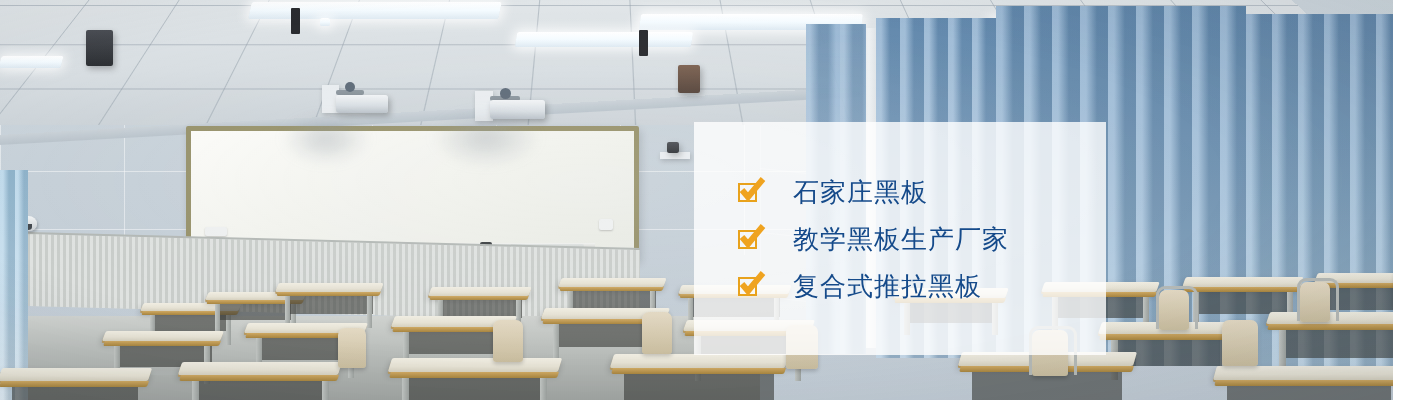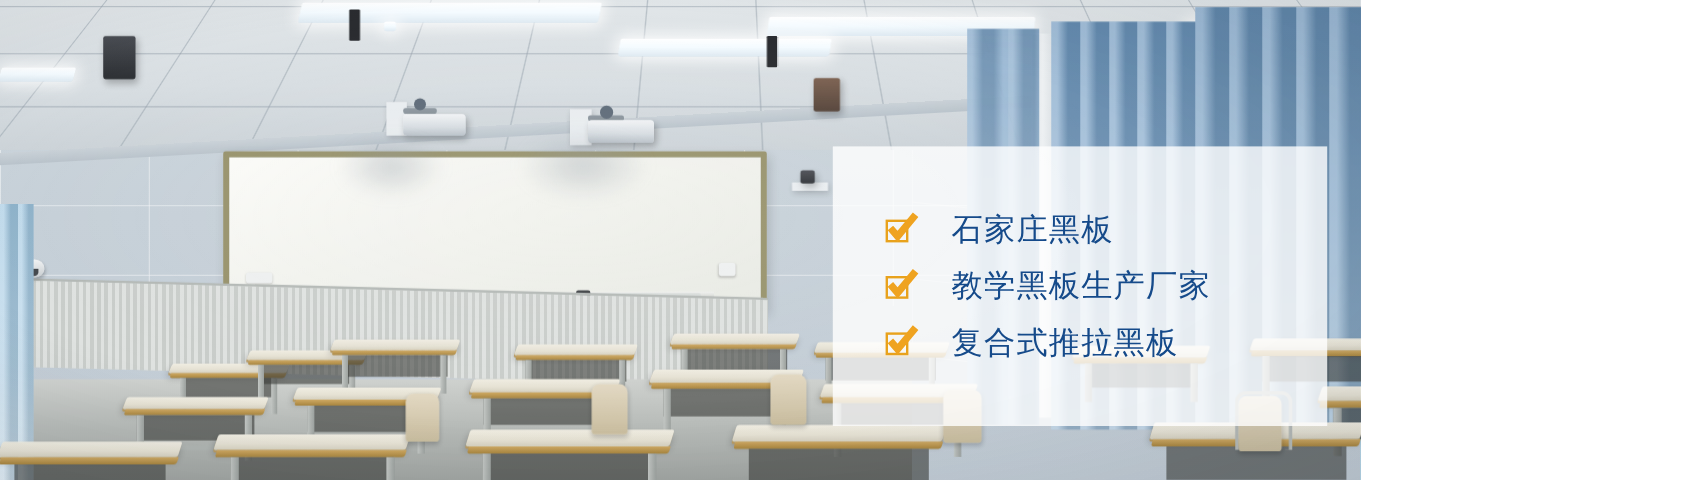--- a/index.html
+++ b/index.html
@@ -7,21 +7,21 @@
     padding: 0;
     background: #ffffff;
   }
   body {
     font-family: "Liberation Sans", "DejaVu Sans", sans-serif;
   }
 
   
   .banner {
     position: relative;
-    width: 1134px;
+    width: 1393px;
     height: 400px;
     overflow: hidden;
     background: #7dd3fc;
   }
 
   
   .photo {
     position: absolute;
     inset: 0;
     overflow: hidden;

